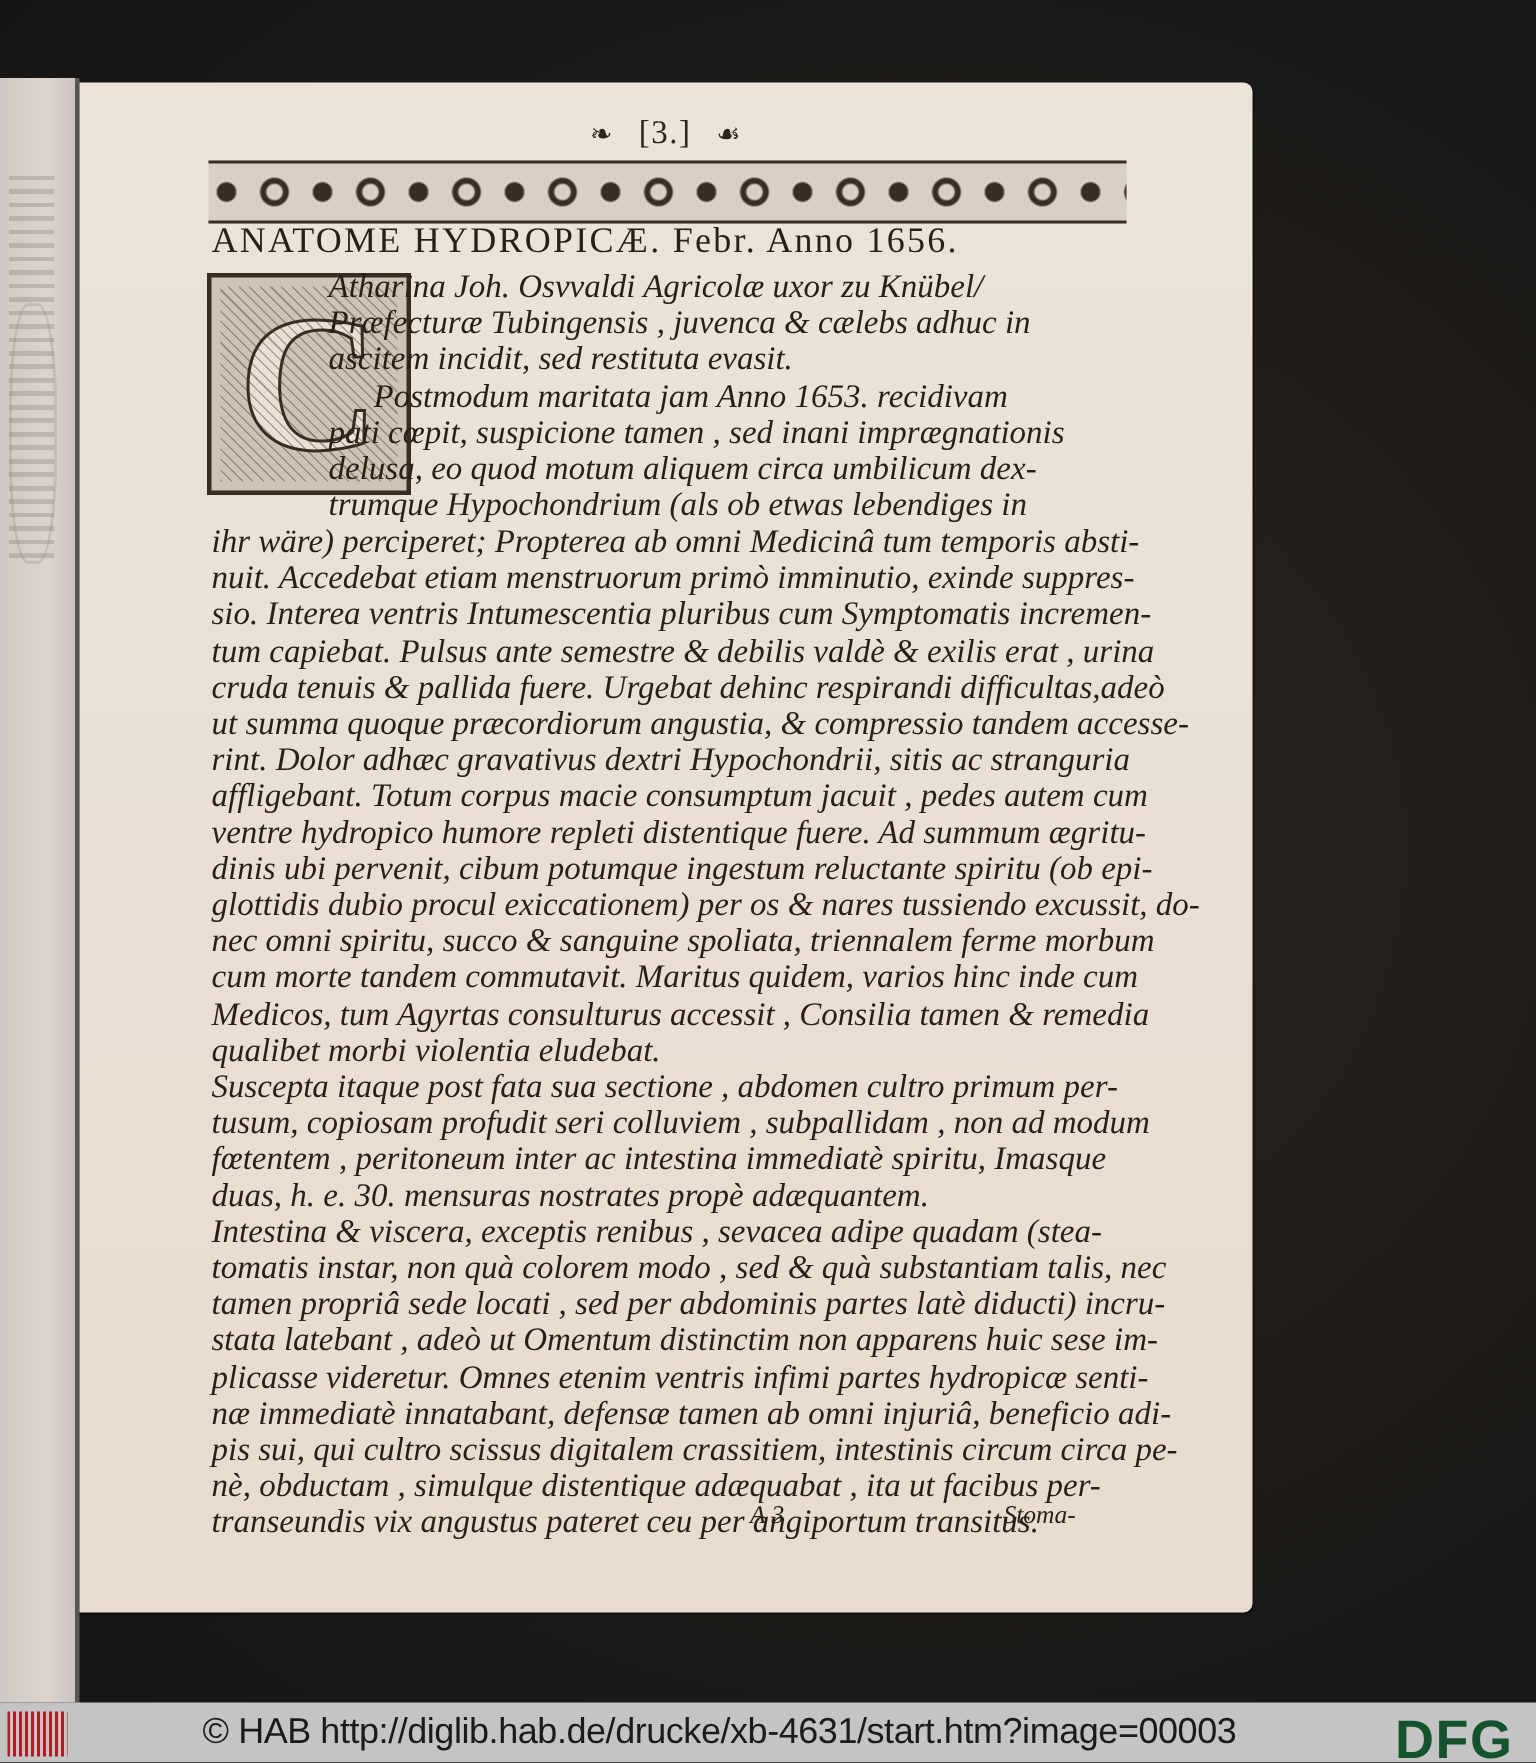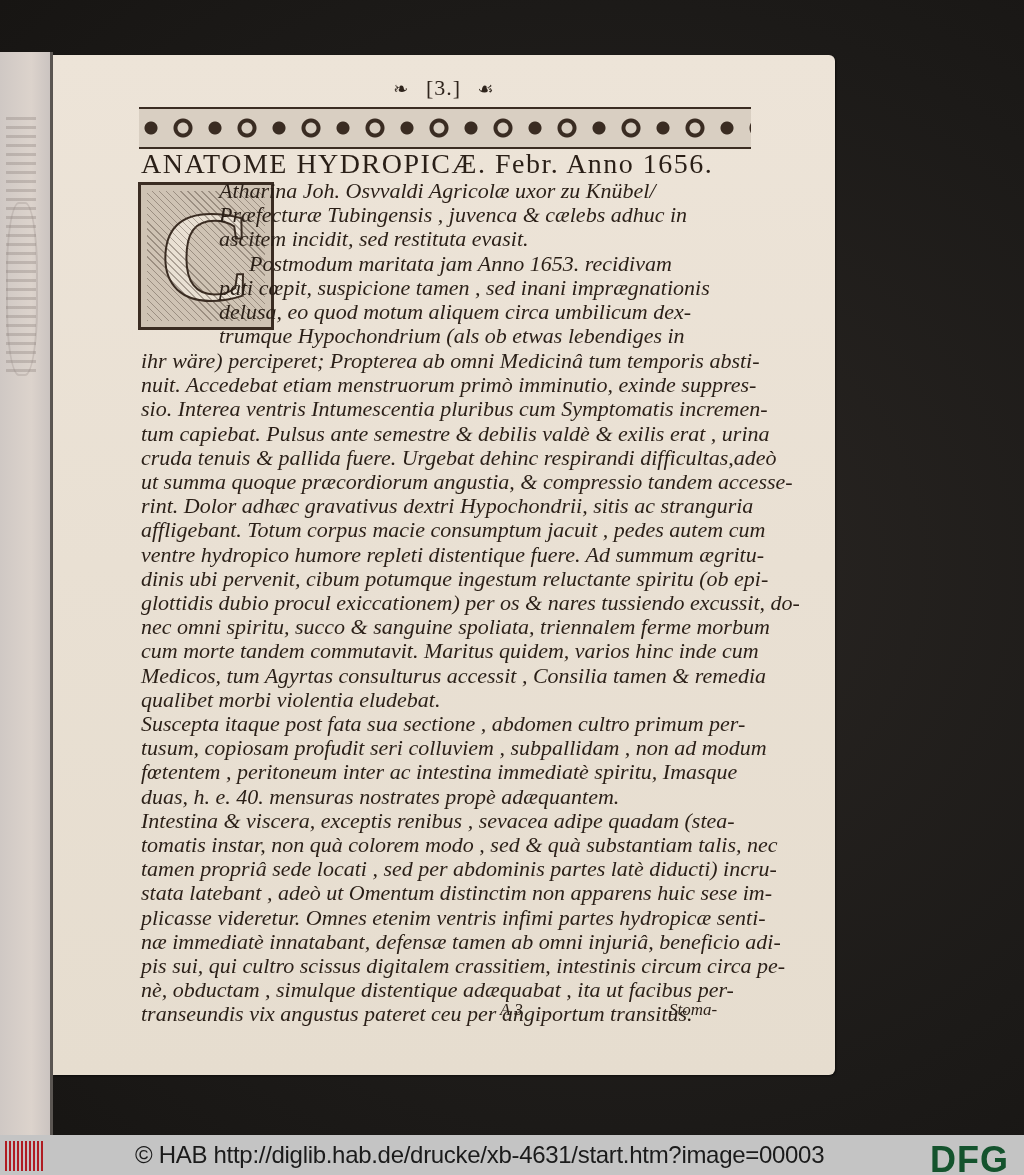--- a/index.html
+++ b/index.html
@@ -16,21 +16,21 @@
     background:linear-gradient(180deg,#ede4d8 0%,#e9e0d3 50%,#e6ddcf 100%);
     border-radius:0 6px 6px 0;box-shadow:1px 1px 2px rgba(0,0,0,.5);}
   .running-head{position:absolute;left:0;width:100%;top:20px;text-align:center;color:#2f241c;font-size:22px;letter-spacing:1px;}
   .running-head .orn{font-size:18px;margin:0 10px;}
   .band{position:absolute;left:86px;top:52px;width:612px;height:38px;
     background:
       radial-gradient(circle at 12px 19px,#3a2c22 0 6px,transparent 7px),
       radial-gradient(circle at 44px 19px,transparent 0 5px,#3a2c22 6px 9px,transparent 10px),
       #d9cfc2;
     background-size:64px 38px;border-top:2px solid #3a2c22;border-bottom:2px solid #3a2c22;}
-  .title{position:absolute;left:88px;top:93px;width:640px;font-size:28px;color:#2a1f17;letter-spacing:1.5px;white-space:nowrap;}
+  .title{position:absolute;left:88px;top:93px;width:640px;font-size:24px;color:#2a1f17;letter-spacing:1.5px;white-space:nowrap;}
   .initial{position:absolute;left:85px;top:127px;width:130px;height:142px;border:3px solid #3a2c22;background:#cfc3b4;
     display:flex;align-items:center;justify-content:center;}
   .initial .letter{font-size:130px;line-height:1;color:#e9e0d3;font-weight:bold;-webkit-text-stroke:2px #3a2c22;}
   .initial .hatch{position:absolute;inset:6px;opacity:.35;background:repeating-linear-gradient(45deg,#3a2c22 0 1px,transparent 1px 5px);}
   .body{position:absolute;color:#2a1f17;font-style:italic;font-size:22px;line-height:24.2px;}
   .line{white-space:nowrap;display:block;}
   .sig{position:absolute;top:945px;font-style:italic;font-size:17px;color:#2a1f17;}
   .footer{position:absolute;left:0;top:1135px;width:1024px;height:40px;background:#c4c4c4;}
   .hab-logo{position:absolute;left:5px;top:6px;width:40px;height:30px;
     background:repeating-linear-gradient(90deg,#b01c22 0 2px,transparent 2px 4px);}
@@ -83,21 +83,21 @@
     <span class="line">ventre hydropico humore repleti distentique fuere.  Ad summum ægritu-</span>
     <span class="line">dinis ubi pervenit,  cibum potumque ingestum reluctante spiritu (ob epi-</span>
     <span class="line">glottidis dubio procul exiccationem) per os &amp; nares tussiendo excussit, do-</span>
     <span class="line">nec omni spiritu, succo &amp; sanguine spoliata,  triennalem ferme morbum</span>
     <span class="line">cum morte tandem commutavit.  Maritus quidem, varios hinc inde cum</span>
     <span class="line">Medicos, tum Agyrtas consulturus accessit , Consilia tamen &amp; remedia</span>
     <span class="line">qualibet morbi violentia eludebat.</span>
     <span class="line">      Suscepta itaque post fata sua sectione , abdomen cultro primum per-</span>
     <span class="line">tusum,  copiosam profudit seri colluviem , subpallidam ,  non ad modum</span>
     <span class="line">fœtentem , peritoneum inter ac intestina immediatè spiritu,  Imasque</span>
-    <span class="line">duas, h. e. 40. mensuras nostrates propè adæquantem.</span>
+    <span class="line">duas, h. e. 30. mensuras nostrates propè adæquantem.</span>
     <span class="line">      Intestina &amp; viscera, exceptis renibus , sevacea adipe quadam (stea-</span>
     <span class="line">tomatis instar,  non quà colorem modo ,  sed &amp; quà substantiam talis,  nec</span>
     <span class="line">tamen propriâ sede locati ,  sed per abdominis partes latè diducti) incru-</span>
     <span class="line">stata latebant , adeò ut Omentum distinctim non apparens huic sese im-</span>
     <span class="line">plicasse videretur.    Omnes etenim ventris infimi partes hydropicæ senti-</span>
     <span class="line">næ immediatè innatabant, defensæ tamen ab omni injuriâ, beneficio adi-</span>
     <span class="line">pis sui,  qui cultro scissus digitalem crassitiem,  intestinis circum circa pe-</span>
     <span class="line">nè, obductam ,  simulque distentique adæquabat ,  ita ut facibus per-</span>
     <span class="line">transeundis vix angustus pateret  ceu per angiportum transitus.</span>
   </div>

